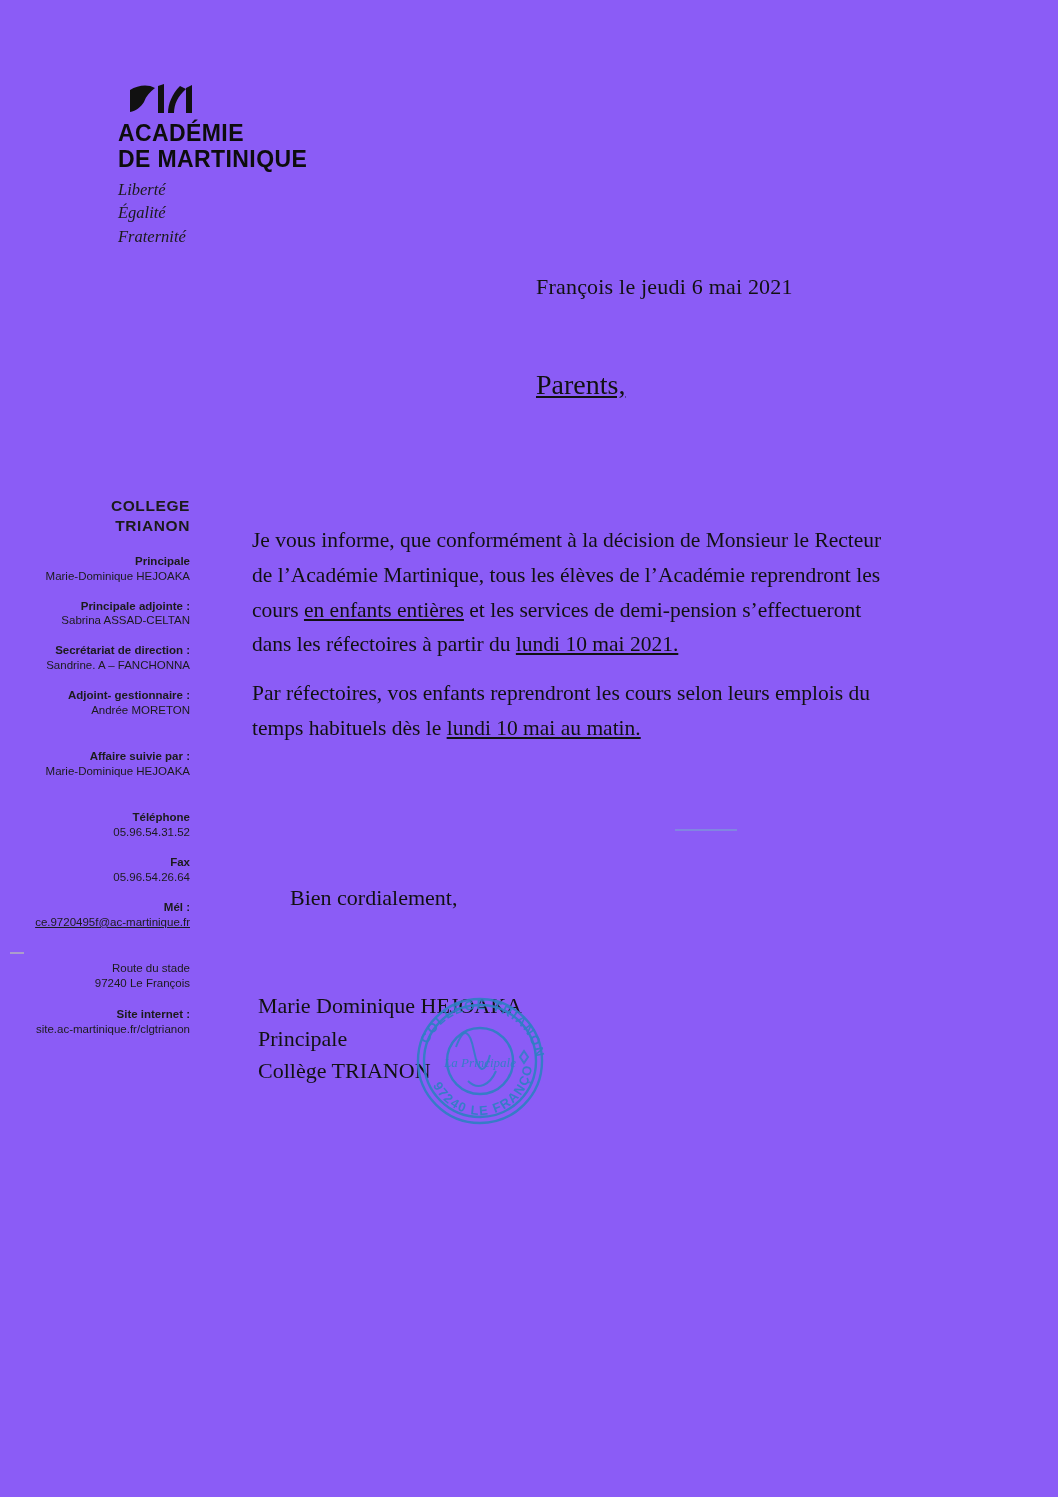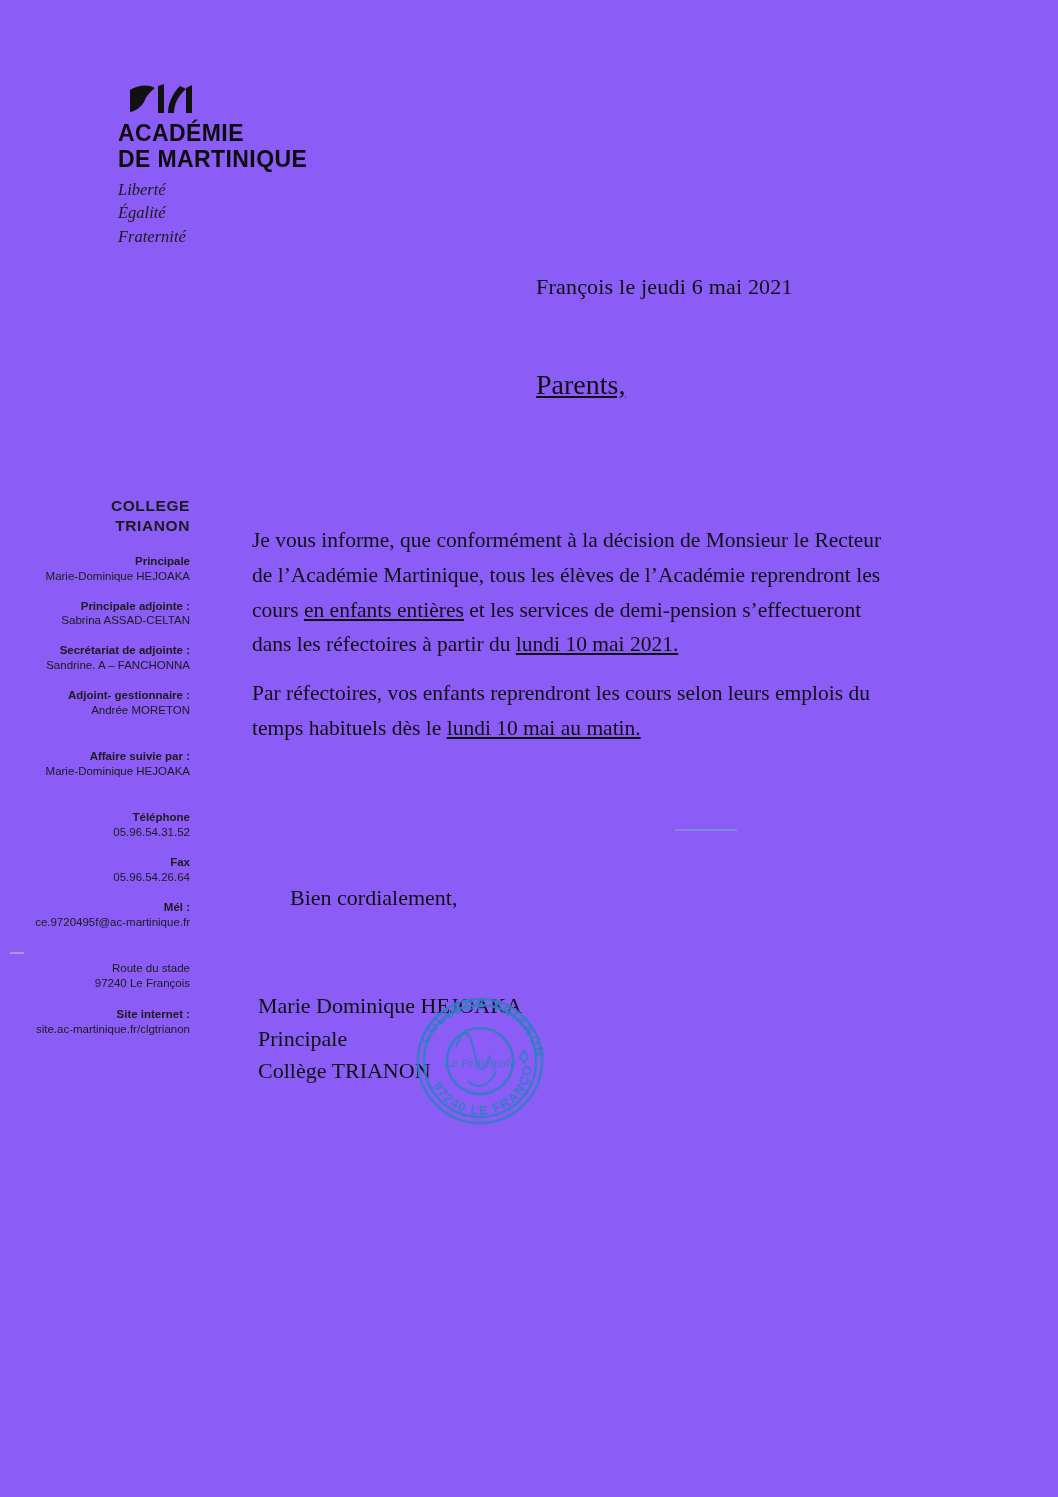--- a/index.html
+++ b/index.html
@@ -130,20 +130,21 @@
     line-height: 1.3;
   }
   .sb-value {
     font-size: 11.5px;
     line-height: 1.3;
   }
   .sb-gap { height: 16px; }
   .sb-link {
     font-size: 11.5px;
     line-height: 1.3;
+    text-decoration: underline;
     color: #1b1b1b;
     word-break: break-all;
   }
   .sb-addr {
     font-weight: normal;
     font-size: 11.5px;
     line-height: 1.35;
   }
 
   
@@ -248,21 +249,21 @@
       <div class="sb-label">Principale</div>
       <div class="sb-value">Marie-Dominique HEJOAKA</div>
     </div>
 
     <div class="sb-group">
       <div class="sb-label">Principale adjointe :</div>
       <div class="sb-value">Sabrina ASSAD-CELTAN</div>
     </div>
 
     <div class="sb-group">
-      <div class="sb-label">Secrétariat de adjointe :</div>
+      <div class="sb-label">Secrétariat de direction :</div>
       <div class="sb-value">Sandrine. A – FANCHONNA</div>
     </div>
 
     <div class="sb-group">
       <div class="sb-label">Adjoint- gestionnaire :</div>
       <div class="sb-value">Andrée MORETON</div>
     </div>
 
     <div class="sb-gap"></div>
 

